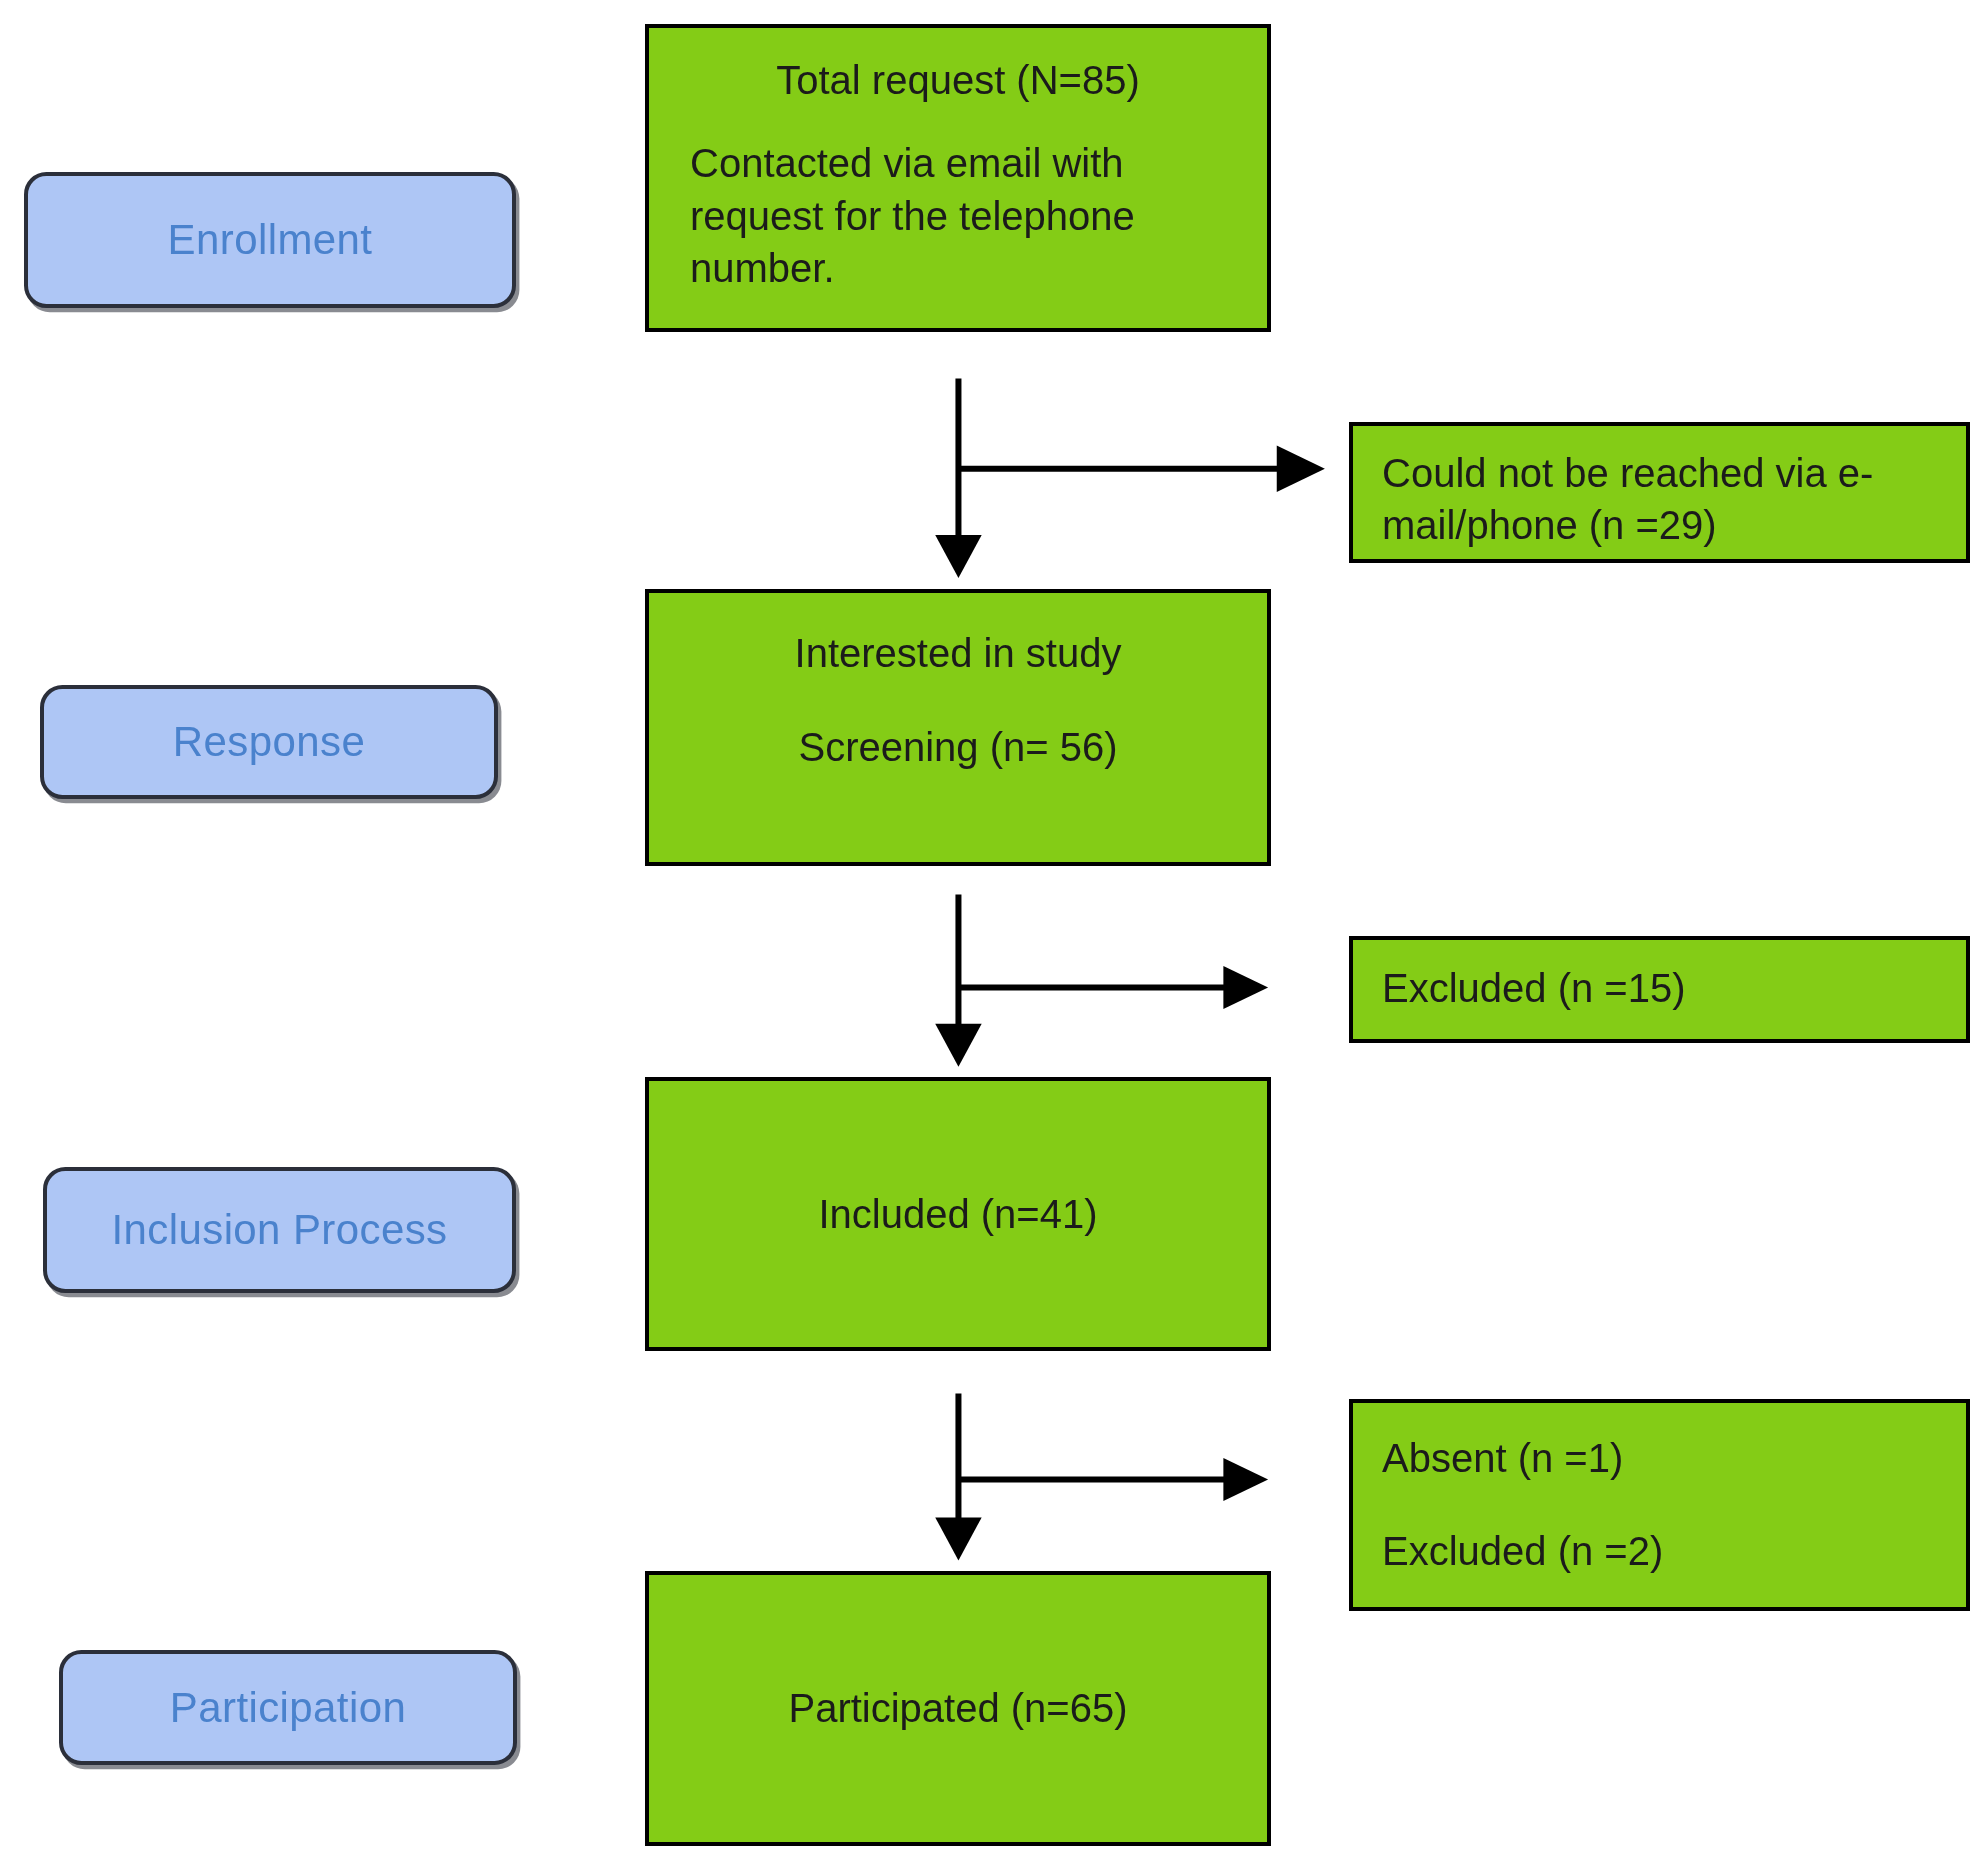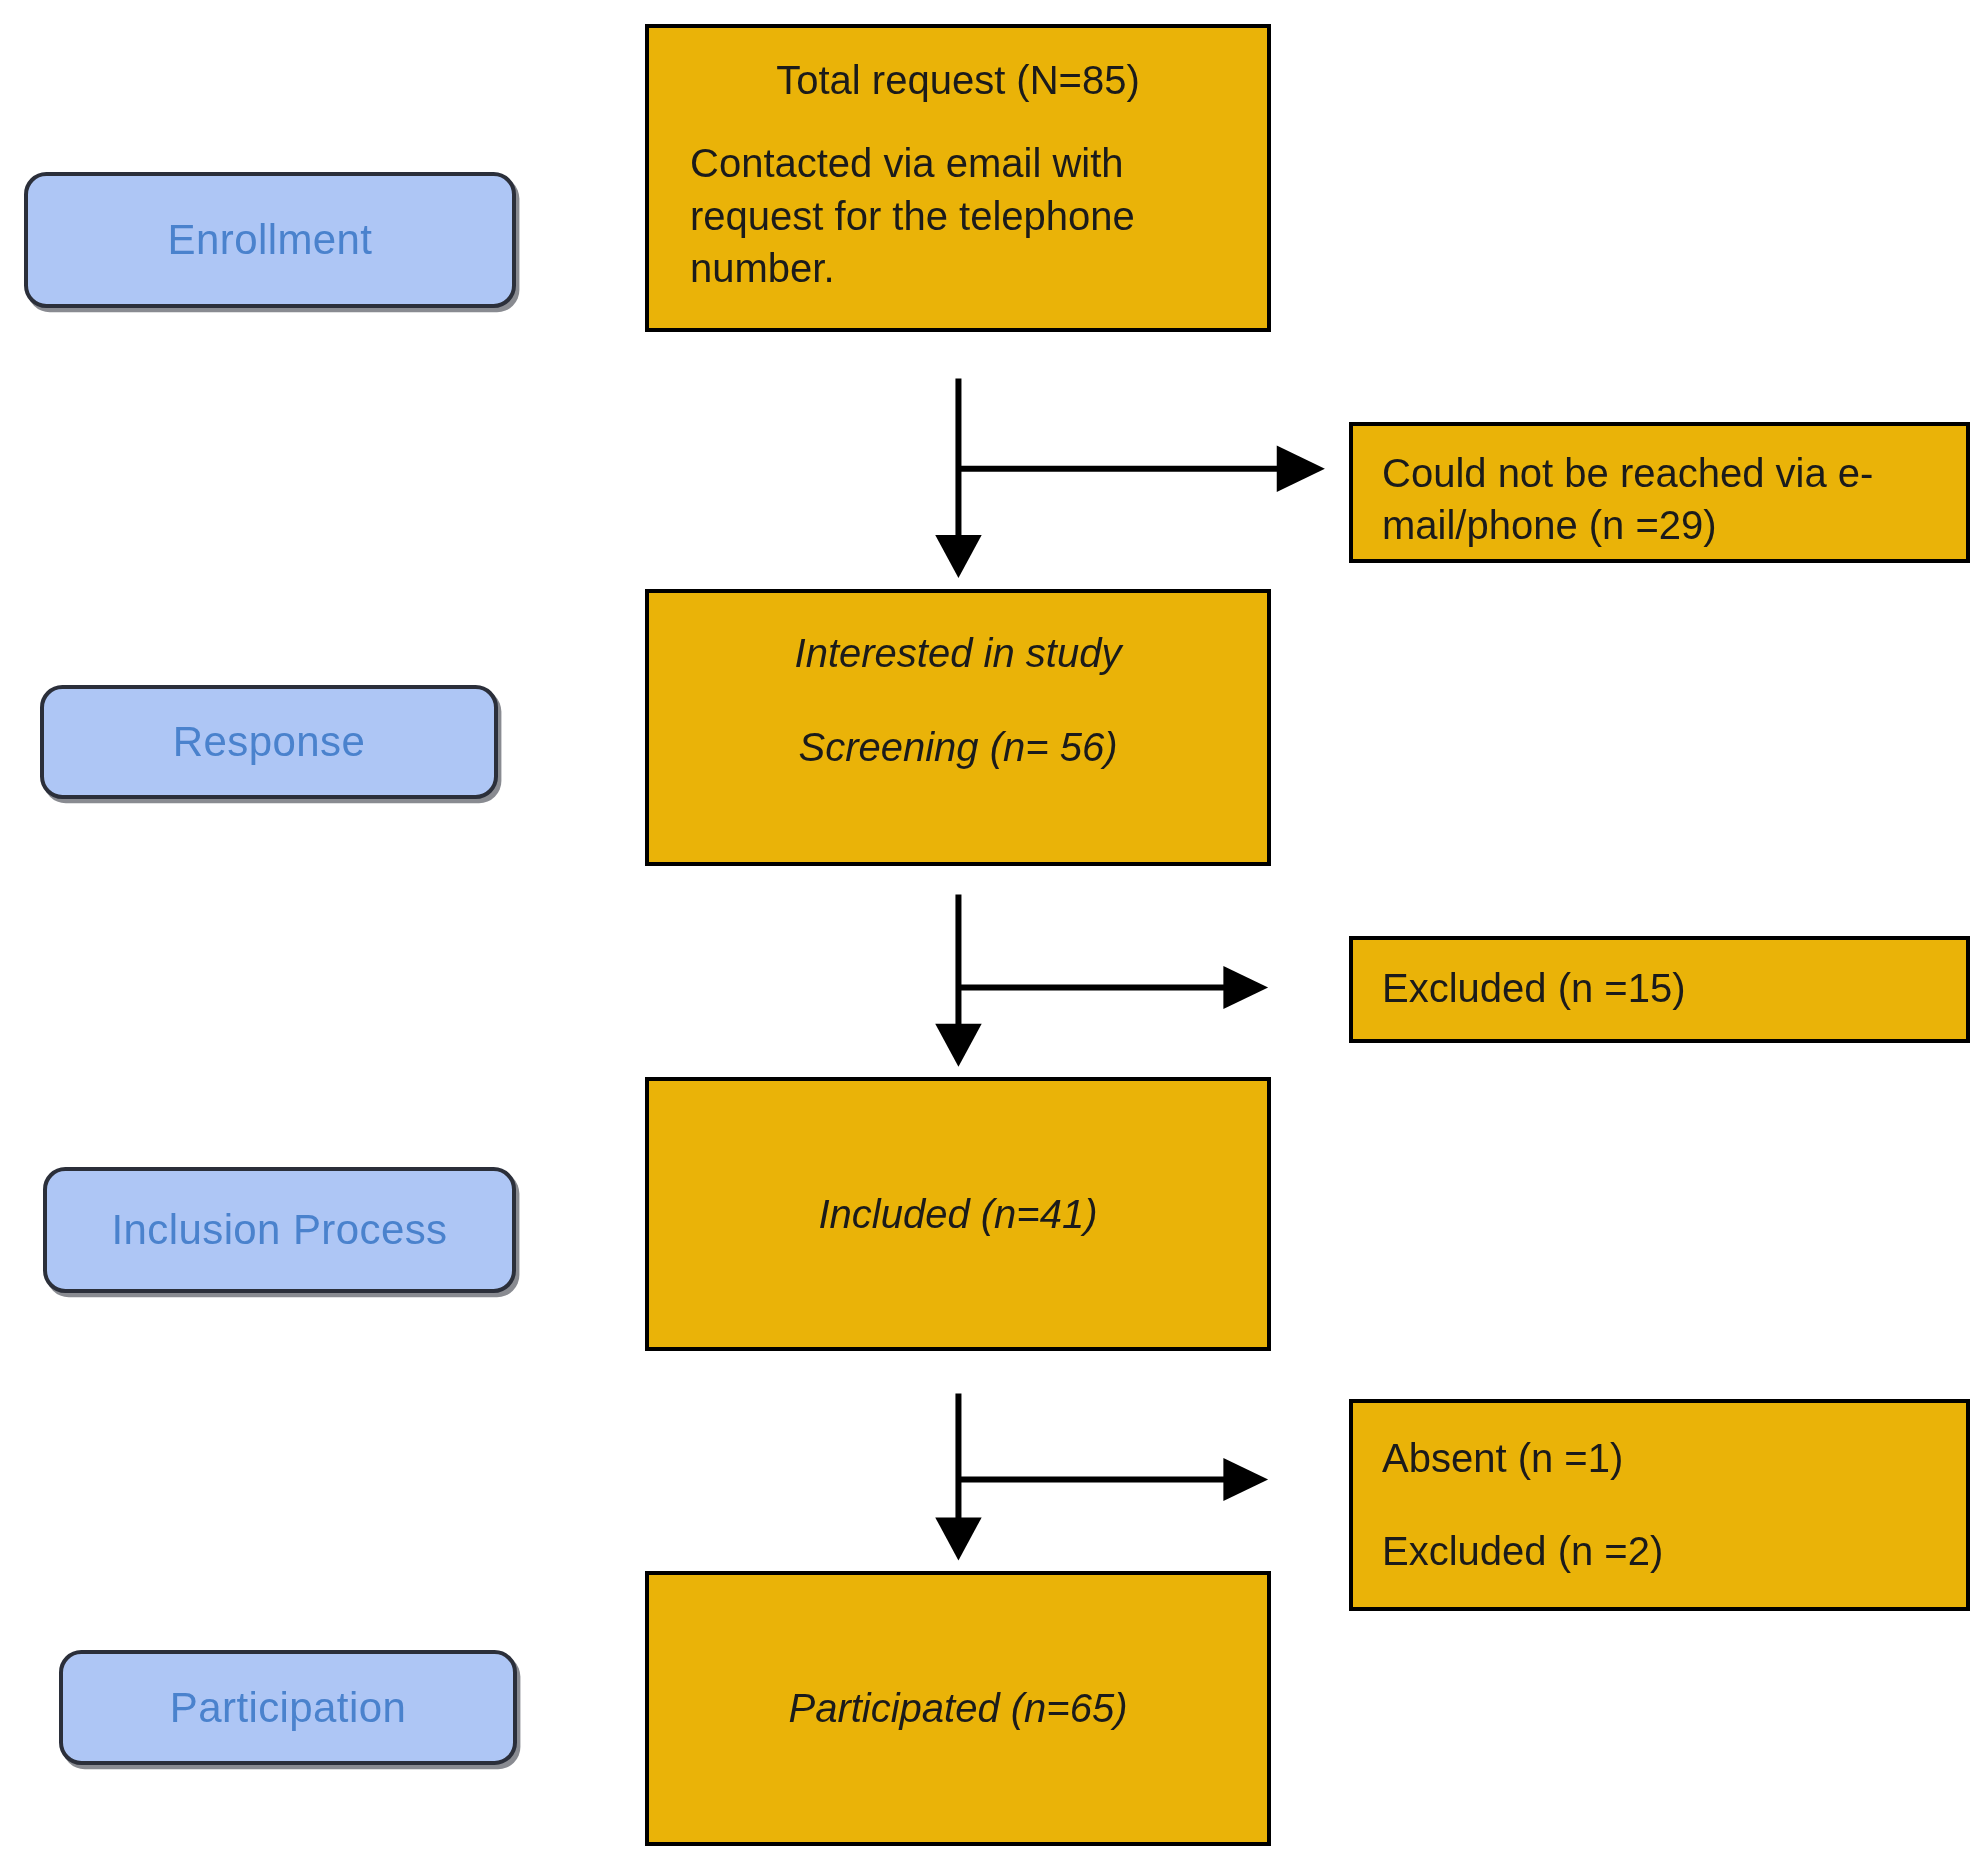--- a/index.html
+++ b/index.html
@@ -40,29 +40,28 @@
     font-weight: 400;
     letter-spacing: 0.4px;
     line-height: 1;
     white-space: nowrap;
   }
 
   
   .flow-box {
     position: absolute;
     box-sizing: border-box;
-    background: #eab308;
+    background: #84cc16;
     border: 4.3px solid #000000;
     display: flex;
     flex-direction: column;
   }
   .flow-box.centered {
     align-items: center;
     justify-content: flex-start;
-    font-style: italic;
   }
   .flow-box.left-aligned {
     align-items: flex-start;
     justify-content: flex-start;
   }
   .box-line {
     color: #1b1b1b;
     font-size: 40px;
     line-height: 1.32;
     font-weight: 400;

